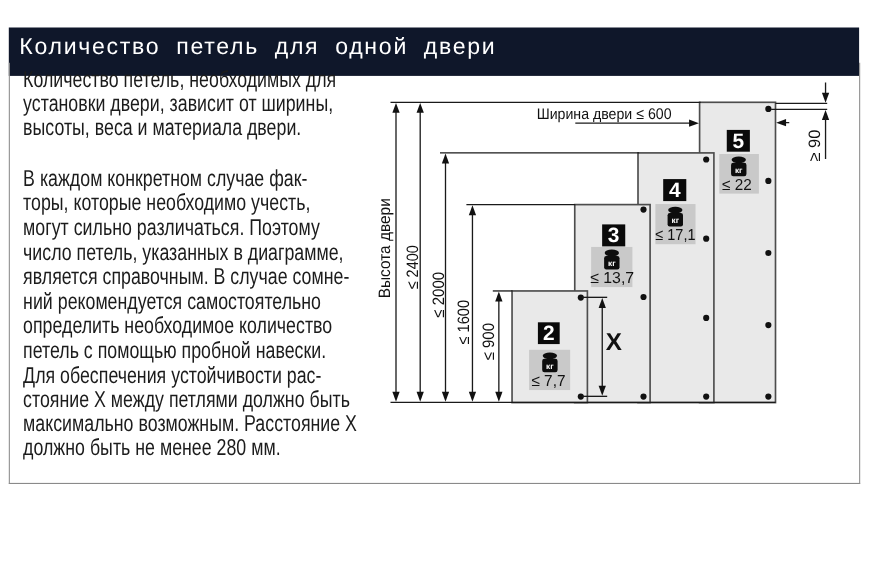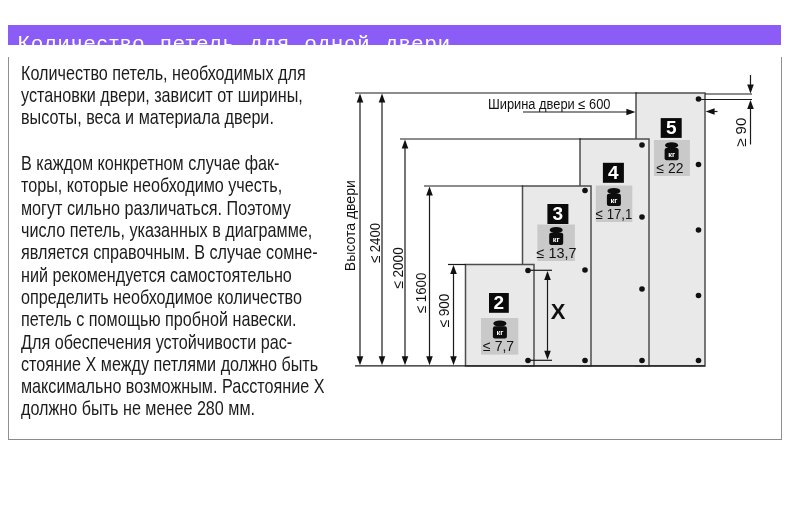--- a/index.html
+++ b/index.html
@@ -1,17 +1,17 @@
 <!DOCTYPE html>
 <html><head>
 <meta charset="utf-8">
 <style>
 html,body{margin:0;padding:0;background:#fff;}
 body{width:794px;height:513px;position:relative;overflow:hidden;font-family:"Liberation Sans",sans-serif;-webkit-font-smoothing:antialiased;}
-.titlebar{position:absolute;left:8px;top:25px;width:773px;height:20px;background:#8b5cf6;color:#fff;
+.titlebar{position:absolute;left:8px;top:25px;width:773px;height:44px;background:#0f172a;color:#fff;
   font-size:21px;line-height:35px;padding-left:9.5px;box-sizing:border-box;letter-spacing:1.55px;word-spacing:7px;}
 .tinner{display:inline-block;transform:scaleX(1.0);transform-origin:0 50%;}
 .borderbox{position:absolute;left:8px;top:57px;width:772px;height:382px;border-left:1px solid #909090;border-right:1px solid #909090;border-bottom:1px solid #8a8a8a;}
 .bodytext{position:absolute;left:21px;top:61.9px;width:340px;font-size:21px;line-height:22.3px;color:#1c1c1c;
   transform:scaleX(0.77);transform-origin:0 0;white-space:nowrap;}
 .bodytext p{margin:0 0 23.4px 0;}
 svg{position:absolute;left:0;top:0;}
 </style>
 </head>
 <body>

